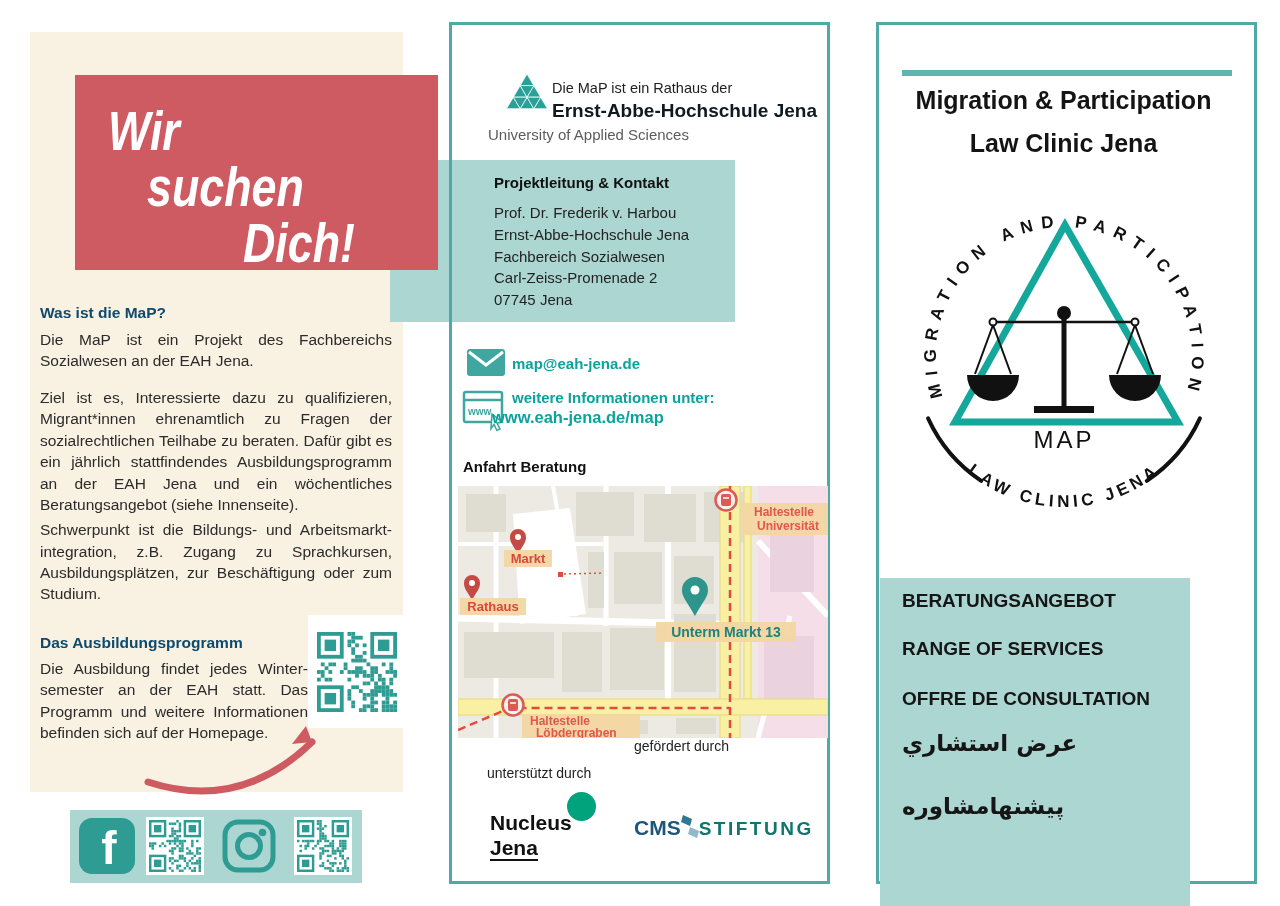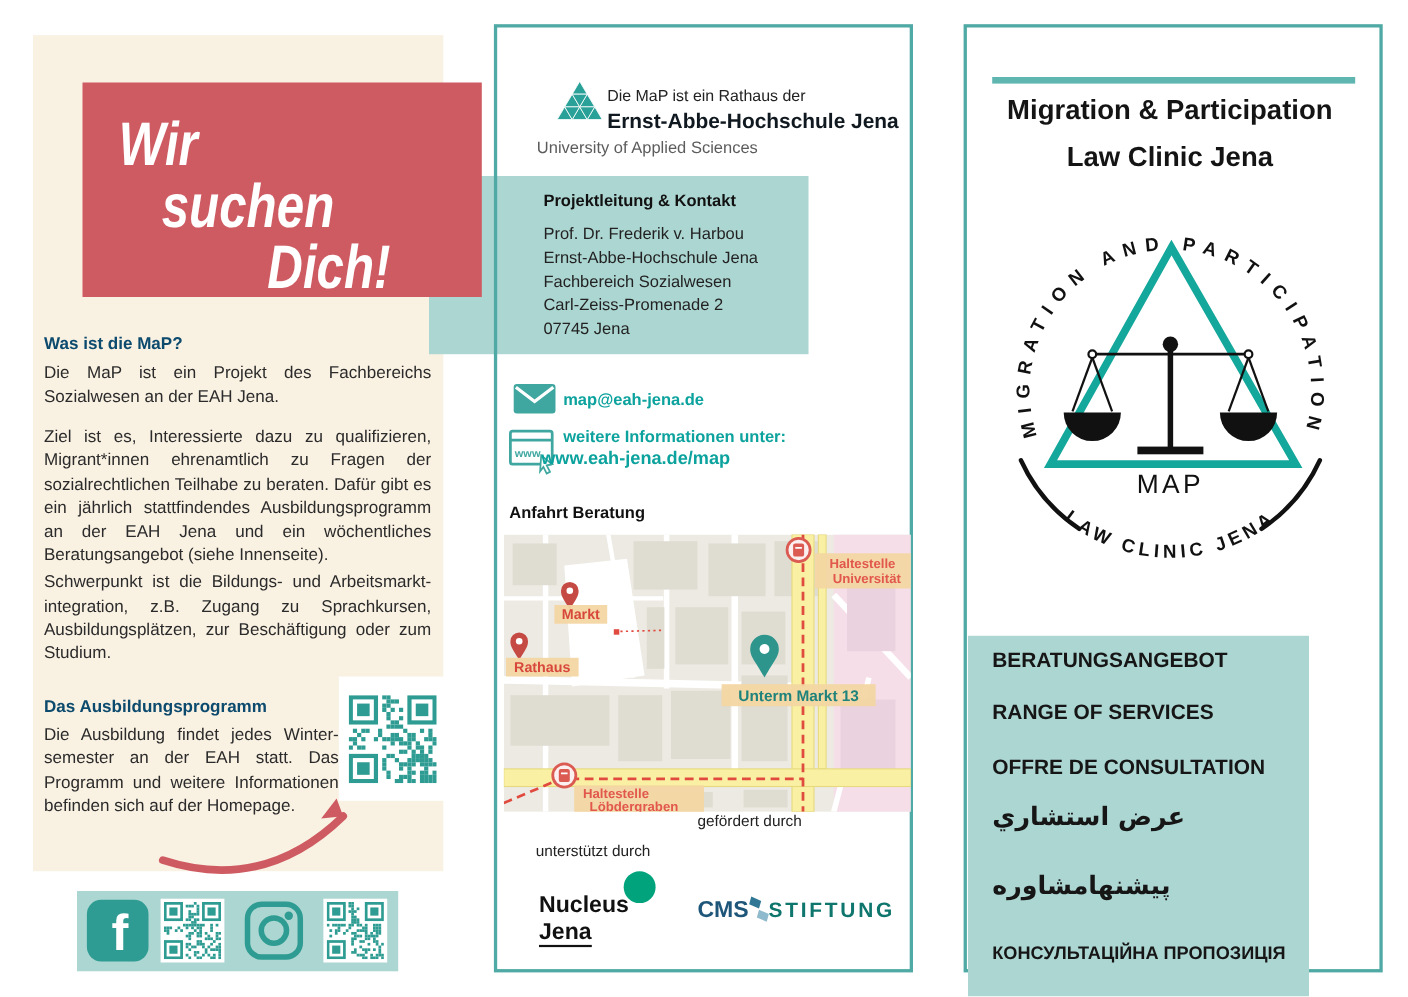--- a/index.html
+++ b/index.html
@@ -653,16 +653,15 @@
     </g>
     <text x="163" y="256" text-anchor="middle" font-size="24" letter-spacing="3" fill="#111" font-family="Liberation Sans, sans-serif">MAP</text>
   </svg>
 
   <div class="abs lang-box">
     <div class="lang-item" style="top:12px">BERATUNGSANGEBOT</div>
     <div class="lang-item" style="top:60px">RANGE OF SERVICES</div>
     <div class="lang-item" style="top:110px">OFFRE DE CONSULTATION</div>
     <div class="lang-item lang-ar" style="top:152px">عرض استشاري</div>
     <div class="lang-item lang-ar" style="top:215px">پیشنهامشاوره</div>
-    <div class="lang-item lang-uk" style="top:280px">КОНСУЛЬТАЦІЙНА ПРОПОЗИЦІЯ</div>
   </div>
 
 </div>
 
 </body></html>

